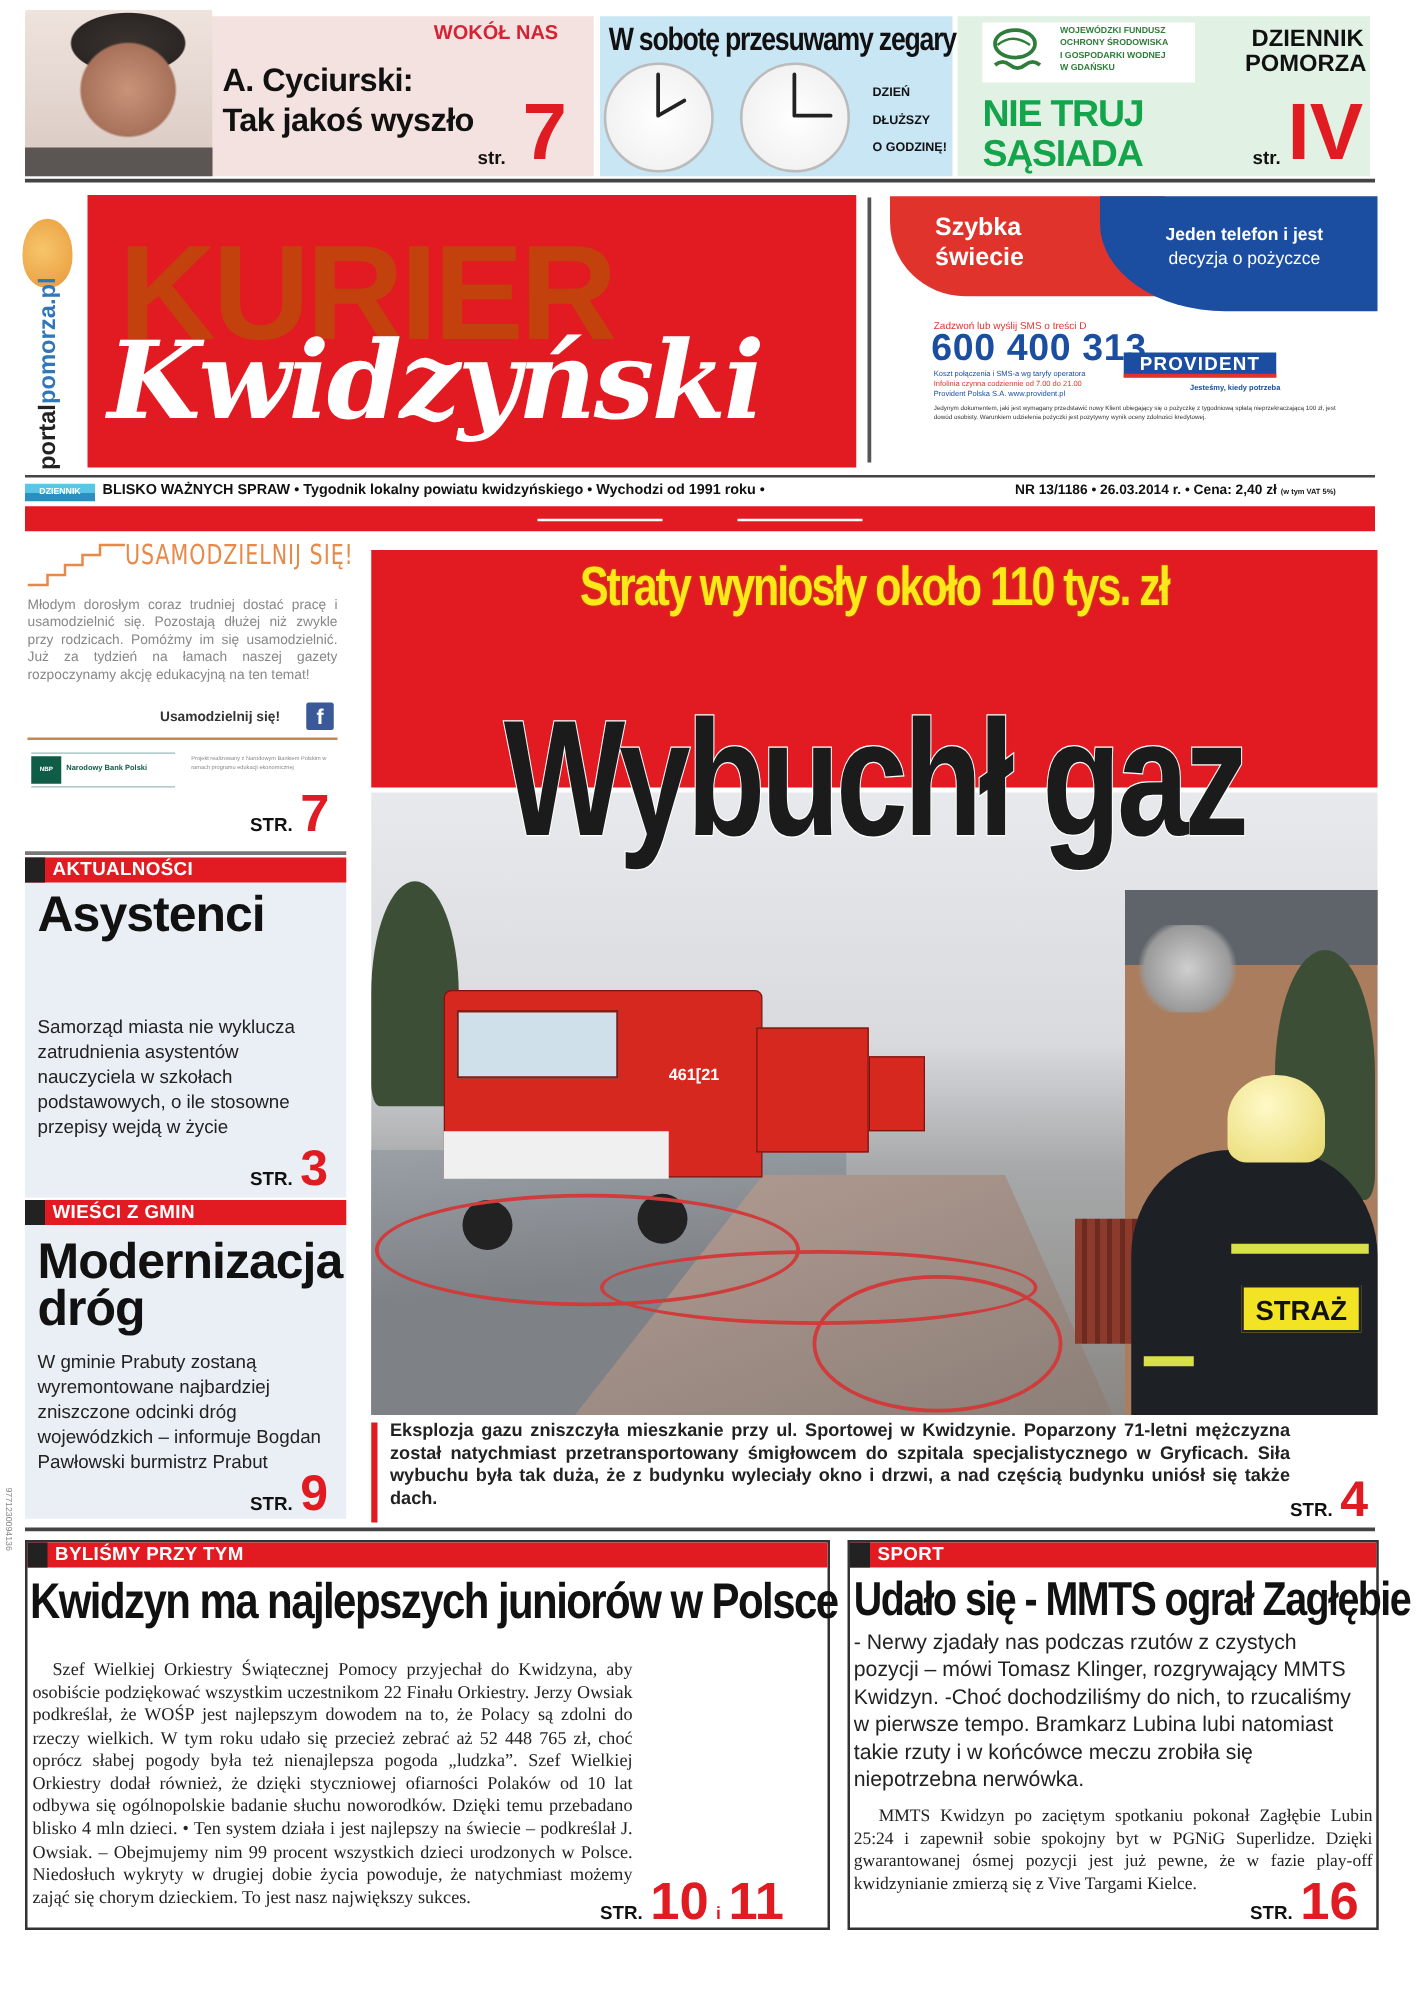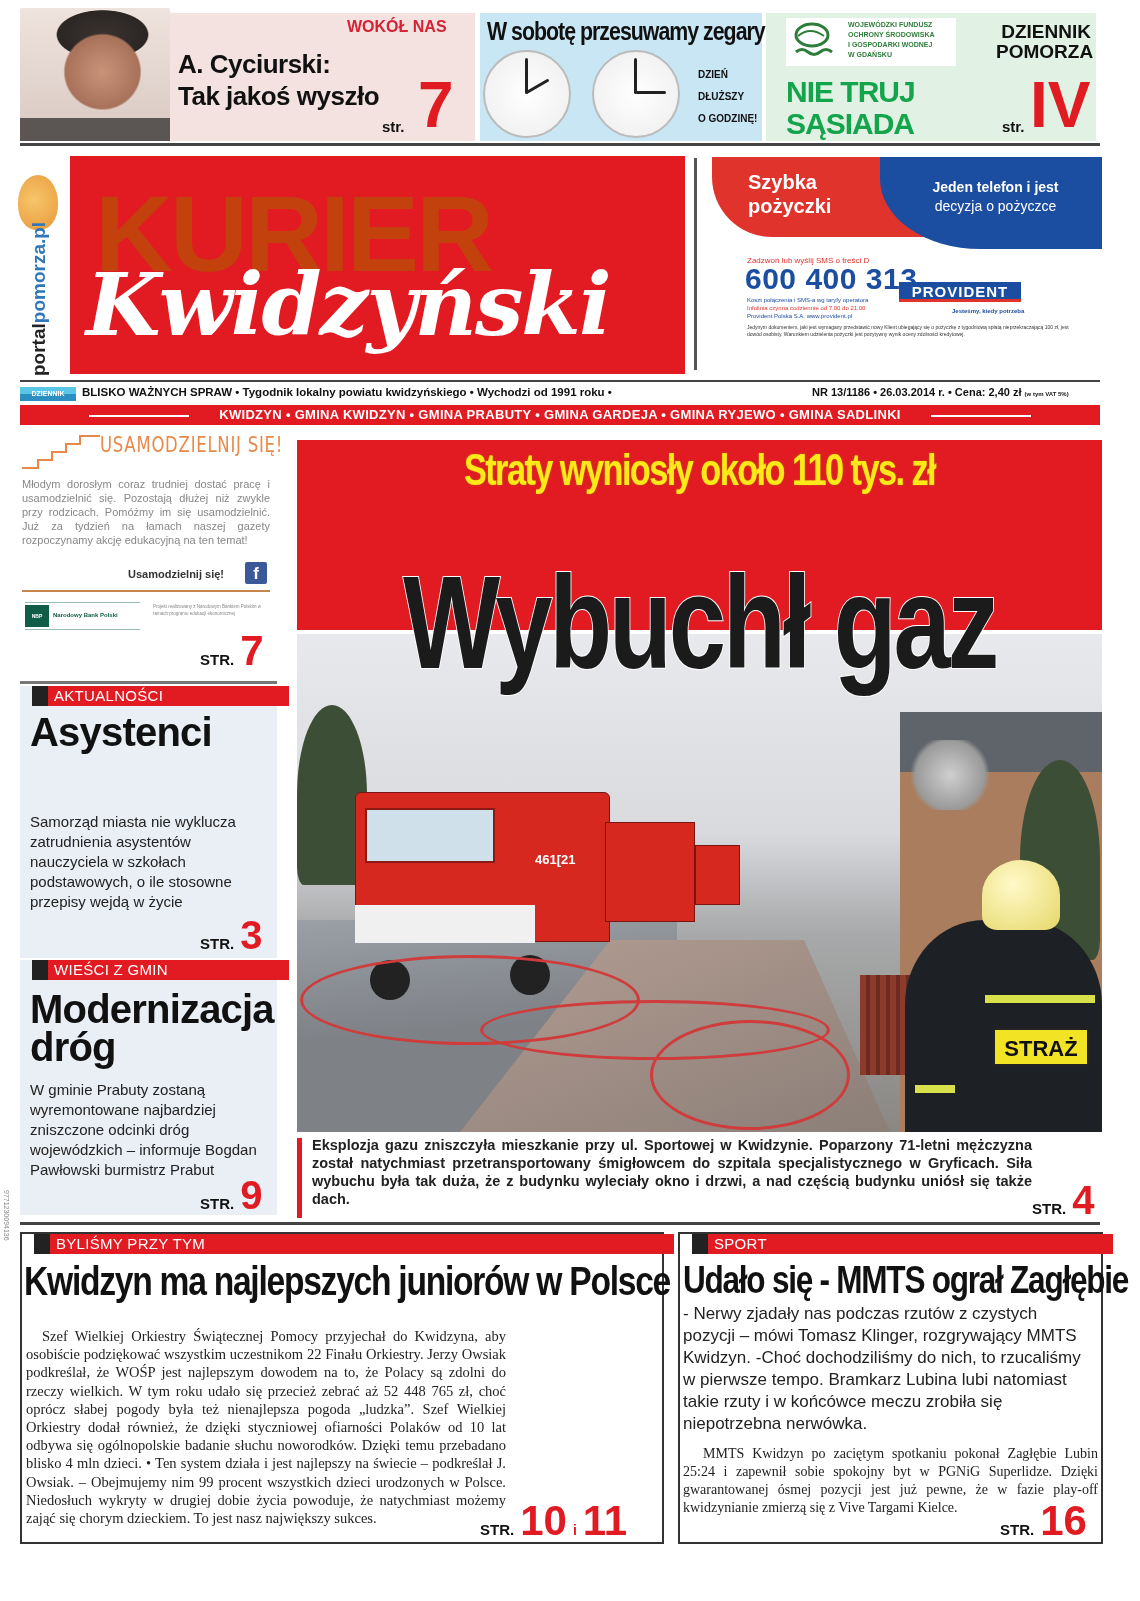--- a/index.html
+++ b/index.html
@@ -61,21 +61,21 @@
   .usam-title { left: 100px; top: 432px; font-size: 22px; color: #e8894a; letter-spacing: 1px; font-family: "DejaVu Sans", sans-serif; transform: scaleX(0.75); transform-origin: left; }
   .usam-body { left: 22px; top: 477px; width: 248px; font-size: 11px; color: #888; line-height: 14px; text-align: justify; }
   .usam-link { left: 128px; top: 568px; font-size: 11px; font-weight: bold; color: #333; }
   .fb { left: 245px; top: 562px; width: 22px; height: 22px; background: #3b5998; color: #fff; font-weight: bold; font-size: 17px; text-align: center; line-height: 24px; border-radius: 2px; }
   .usam-rule { left: 22px; top: 590px; width: 248px; height: 2px; background: #c7864e; }
   .nbp { left: 25px; top: 602px; width: 115px; height: 28px; border-top: 1px solid #9bb; border-bottom: 1px solid #9bb; }
   .nbp-box { left: 25px; top: 605px; width: 24px; height: 22px; background: #0f5c47; color: #fff; font-size: 5px; text-align: center; line-height: 22px; font-weight: bold; }
   .nbp-text { left: 53px; top: 612px; font-size: 6px; color: #0f5c47; font-weight: bold; }
   .nbp-note { left: 153px; top: 603px; font-size: 4.5px; color: #888; line-height: 7px; width: 115px; }
 
-  .sect-head { height: 20px; background: #e21b23; color: #fff; font-weight: normal; font-size: 15px; line-height: 20px; padding-left: 22px; position: absolute; letter-spacing: 0.3px; margin-left: 12px; }
+  .sect-head { height: 20px; background: #e21b23; color: #fff; font-weight: bold; font-size: 15px; line-height: 20px; padding-left: 22px; position: absolute; letter-spacing: 0.3px; }
   .sect-head::before { content: ""; position: absolute; left: 0; top: 0; width: 16px; height: 20px; background: #222; }
   .grey-rule { height: 3px; background: #777; position: absolute; }
 
   .lbox { left: 20px; width: 257px; background: #eaeef5; }
   .lhead { font-size: 40px; font-weight: bold; line-height: 38px; letter-spacing: -0.8px; }
   .lbody { font-size: 15px; line-height: 20px; color: #222; }
 
   
   .main-red { left: 297px; top: 440px; width: 805px; height: 190px; background: #e21b23; }
   .main-sub { left: 297px; top: 445px; width: 805px; text-align: center; font-size: 44px; font-weight: bold; color: #ffe81a; letter-spacing: -2px; transform: scaleX(0.78); transform-origin: center; white-space: nowrap; text-shadow: 0 0 2px #aa7700; }
@@ -170,42 +170,42 @@
 <div class="abs masthead"></div>
 <div class="abs kurier">KURIER</div>
 <div class="abs kwidz">Kwidzyński</div>
 <div class="abs vsep"></div>
 
 <div class="abs ad"></div>
 <div class="abs ad-red"></div>
 <div class="abs ad-blue"></div>
 <div class="abs ad-szybka">
   <div>Szybka</div>
-  <div>pożyczki</div>
+  <div>świecie</div>
 </div>
 <div class="abs ad-jeden">
   <div style="font-weight:bold">Jeden telefon i jest</div>
   <div>decyzja o pożyczce</div>
 </div>
 <div class="abs ad-call">Zadzwoń lub wyślij SMS o treści D</div>
 <div class="abs ad-phone">600 400 313</div>
 <div class="abs ad-small">
   <div>Koszt połączenia i SMS-a wg taryfy operatora</div>
   <div style="color:#e0332c">Infolinia czynna codziennie od 7.00 do 21.00</div>
   <div>Provident Polska S.A.      www.provident.pl</div>
 </div>
 <div class="abs ad-prov">PROVIDENT</div>
 <div class="abs ad-prov-tag">Jesteśmy, kiedy potrzeba</div>
 <div class="abs ad-fine">Jedynym dokumentem, jaki jest wymagany przedstawić nowy Klient ubiegający się o pożyczkę z tygodniową spłatą nieprzekraczającą 100 zł, jest dowód osobisty. Warunkiem udzielenia pożyczki jest pozytywny wynik oceny zdolności kredytowej.</div>
 
 <div class="abs rule-2"></div>
 <div class="abs dp-badge">DZIENNIK POMORZA</div>
 <div class="abs info-left">BLISKO WAŻNYCH SPRAW • Tygodnik lokalny powiatu kwidzyńskiego • Wychodzi od 1991 roku •</div>
 <div class="abs info-right"><span>NR 13/1186 • 26.03.2014 r. • Cena: 2,40 zł</span> <small>(w tym VAT 5%)</small></div>
-<div class="abs gminy"><span class="line"></span><span>KWIDZYN • GMINA KWIDZYN • GMINA PRABUTY • GMINA GARDEJA • GMINA RYJEWO • GMINA SADLINKI</span><span class="line"></span></div>
+<div class="abs gminy"><span class="line"></span><span class="line"></span></div>
 
 <svg class="abs" style="left:22px;top:432px" width="80" height="38">
   <path d="M0 36 H16 V28 H30 V20 H44 V12 H58 V4 H78" fill="none" stroke="#e8894a" stroke-width="2"></path>
 </svg>
 <div class="abs usam-title">USAMODZIELNIJ SIĘ!</div>
 <div class="abs usam-body">Młodym dorosłym coraz trudniej dostać pracę i usamodzielnić się. Pozostają dłużej niż zwykle przy rodzicach. Pomóżmy im się usamodzielnić. Już za tydzień na łamach naszej gazety rozpoczynamy akcję edukacyjną na ten temat!</div>
 <div class="abs usam-link">Usamodzielnij się!</div>
 <div class="abs fb">f</div>
 <div class="abs usam-rule"></div>
 <div class="abs nbp"></div>

